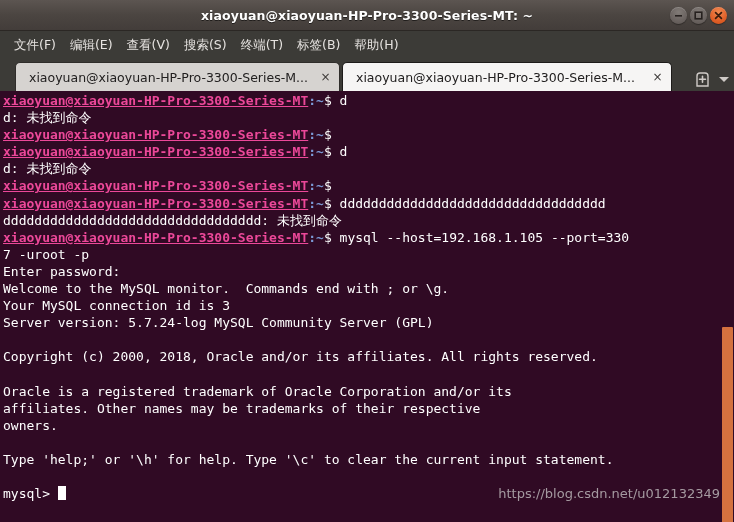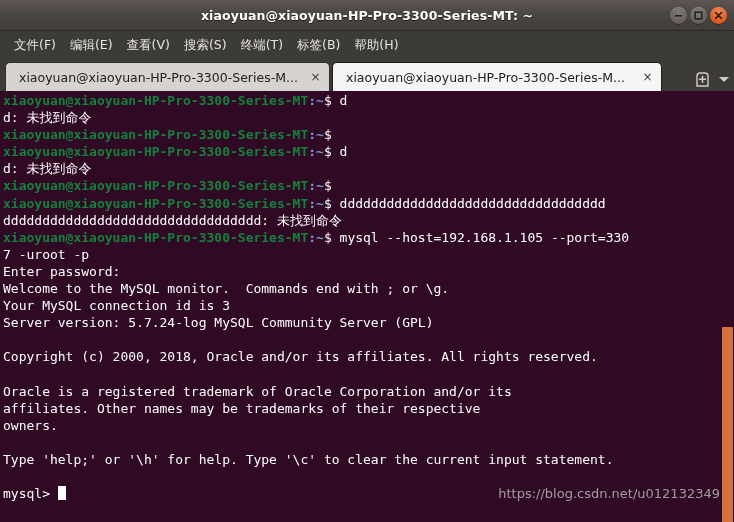--- a/index.html
+++ b/index.html
@@ -81,21 +81,21 @@
     white-space: nowrap;
     cursor: default;
   }
 
   
   #tabbar {
     height: 34px;
     background: #3c3b37;
     display: flex;
     align-items: flex-end;
-    padding-left: 5px;
+    padding-left: 15px;
     box-sizing: border-box;
     position: relative;
   }
   .tab {
     height: 29px;
     box-sizing: border-box;
     display: flex;
     align-items: center;
     border-top-left-radius: 5px;
     border-top-right-radius: 5px;
@@ -162,21 +162,21 @@
     box-sizing: border-box;
   }
   #term-lines {
     font-family: "DejaVu Sans Mono", monospace;
     font-size: 13px;
     line-height: 17.1px;
     white-space: pre;
     color: #d3d7cf;
   }
   .tline { white-space: pre; }
-  .c-green  { color: #15803d; font-weight: bold; }
+  .c-green  { color: #ec4899; font-weight: bold; text-decoration: underline; }
   .c-blue   { color: #7b9ad6; font-weight: bold; }
   .c-plain  { color: #ffffff; }
   .cursor {
     display: inline-block;
     width: 8px;
     height: 14px;
     background: #ffffff;
     vertical-align: -2px;
   }
   #scrollbar-track {

